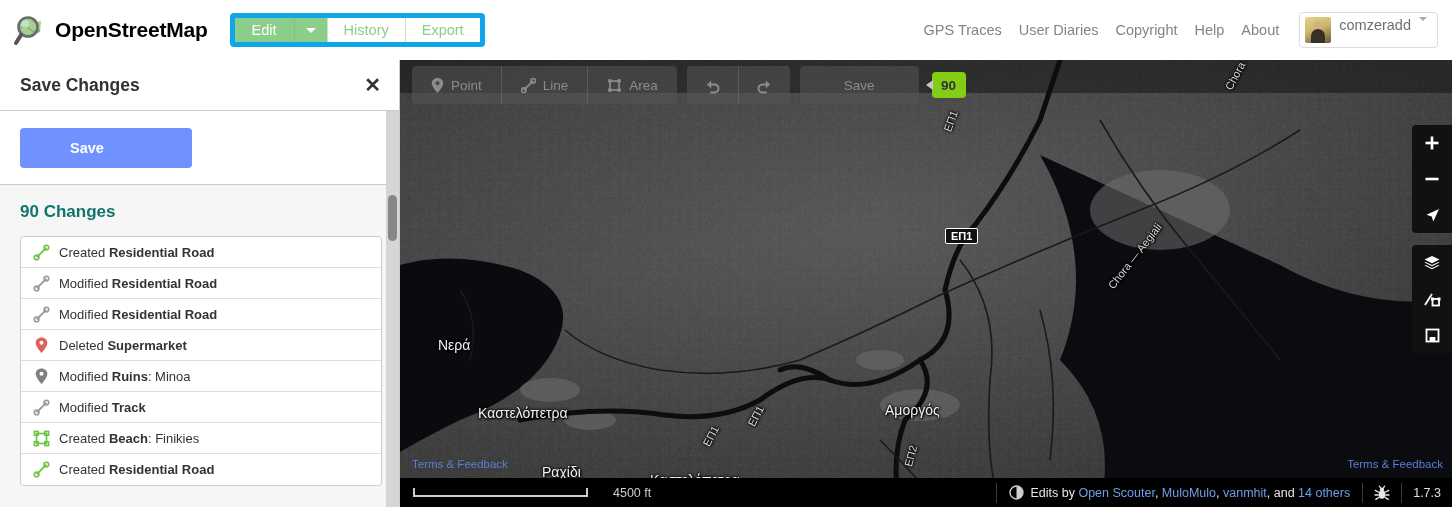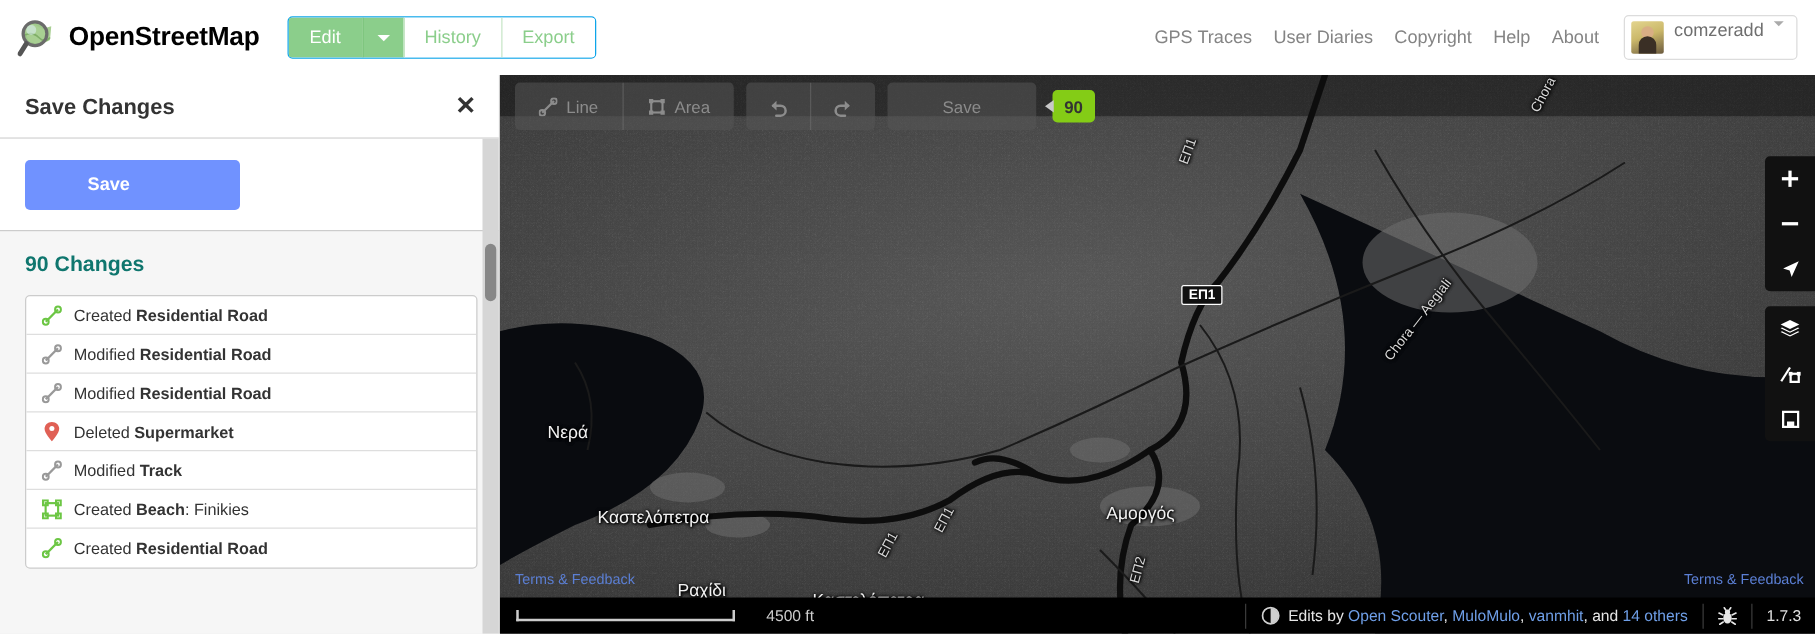--- a/index.html
+++ b/index.html
@@ -21,21 +21,21 @@
   }
   .brand { display: flex; align-items: center; margin-left: 14px; }
   .brand-logo { width: 32px; height: 32px; }
   .brand-name {
     font-size: 21px; font-weight: bold; color: #000;
     margin-left: 9px; letter-spacing: -0.2px;
   }
   .editbar {
     display: flex; align-items: stretch;
     margin-left: 22px; height: 34px;
-    border: 1px solid #0ea5e9; border-radius: 4px; overflow: hidden;
+    border: 5px solid #0ea5e9; border-radius: 4px; overflow: hidden;
   }
   .btn-edit {
     background: #8bce8b; color: #fff; font-size: 14.5px;
     display: flex; align-items: center; padding: 0 17px; cursor: pointer;
   }
   .btn-edit-caret {
     background: #8bce8b; display: flex; align-items: center;
     padding: 0 11px; border-left: 1px solid #7cc47c; cursor: pointer;
   }
   .caret-down {
@@ -325,20 +325,27 @@
               <circle cx="12.6" cy="3.4" r="2.2" fill="none" stroke="#999999" stroke-width="1.5"></circle>
             </svg>
             <span class="change-text">Modified <b>Residential Road</b></span>
           </div>
           <div class="change-item">
             <svg class="change-icon" viewBox="0 0 13 16">
               <path d="M6.5 0.5C3.2 0.5 1 2.8 1 5.6 1 9.2 6.5 15 6.5 15S12 9.2 12 5.6C12 2.8 9.8 0.5 6.5 0.5z" fill="#e06055"></path>
               <circle cx="6.5" cy="5.5" r="1.9" fill="#fff"></circle>
             </svg>
             <span class="change-text">Deleted <b>Supermarket</b></span>
+          </div>
+          <div class="change-item">
+            <svg class="change-icon" viewBox="0 0 13 16">
+              <path d="M6.5 0.5C3.2 0.5 1 2.8 1 5.6 1 9.2 6.5 15 6.5 15S12 9.2 12 5.6C12 2.8 9.8 0.5 6.5 0.5z" fill="#808080"></path>
+              <circle cx="6.5" cy="5.5" r="1.9" fill="#fff"></circle>
+            </svg>
+            <span class="change-text">Modified <b>Ruins</b>: Minoa</span>
           </div>
           <div class="change-item">
             <svg class="change-icon" viewBox="0 0 16 16">
               <line x1="3.4" y1="12.6" x2="12.6" y2="3.4" stroke="#999999" stroke-width="1.8"></line>
               <circle cx="3.4" cy="12.6" r="2.2" fill="none" stroke="#999999" stroke-width="1.5"></circle>
               <circle cx="12.6" cy="3.4" r="2.2" fill="none" stroke="#999999" stroke-width="1.5"></circle>
             </svg>
             <span class="change-text">Modified <b>Track</b></span>
           </div>
           <div class="change-item">
@@ -412,20 +419,27 @@
         <path d="M560 200 Q600 250 590 320 Q585 400 600 447"></path>
         <path d="M640 250 Q660 320 650 400"></path>
         <path d="M480 380 Q520 420 540 447"></path>
         <path d="M700 60 Q740 130 790 190 Q840 250 880 300"></path>
       </g>
     </svg>
 
     <div class="id-toolbar">
       <div class="tb-group">
         <div class="tb-btn">
+          <svg width="13" height="15" viewBox="0 0 13 15">
+            <path d="M6.5 0C3 0 0.8 2.4 0.8 5.3 0.8 9 6.5 15 6.5 15s5.7-6 5.7-9.7C12.2 2.4 10 0 6.5 0z" fill="#8c8c8c"></path>
+            <circle cx="6.5" cy="5.2" r="2.1" fill="#4a4a4a"></circle>
+          </svg>
+          <span>Point</span>
+        </div>
+        <div class="tb-btn">
           <svg width="15" height="15" viewBox="0 0 15 15">
             <line x1="2.8" y1="12.2" x2="12.2" y2="2.8" stroke="#8c8c8c" stroke-width="1.8"></line>
             <circle cx="2.8" cy="12.2" r="2.3" fill="none" stroke="#8c8c8c" stroke-width="1.6"></circle>
             <circle cx="12.2" cy="2.8" r="2.3" fill="none" stroke="#8c8c8c" stroke-width="1.6"></circle>
           </svg>
           <span>Line</span>
         </div>
         <div class="tb-btn">
           <svg width="15" height="15" viewBox="0 0 15 15">
             <rect x="3" y="3" width="9" height="9" fill="none" stroke="#8c8c8c" stroke-width="1.7"></rect>

